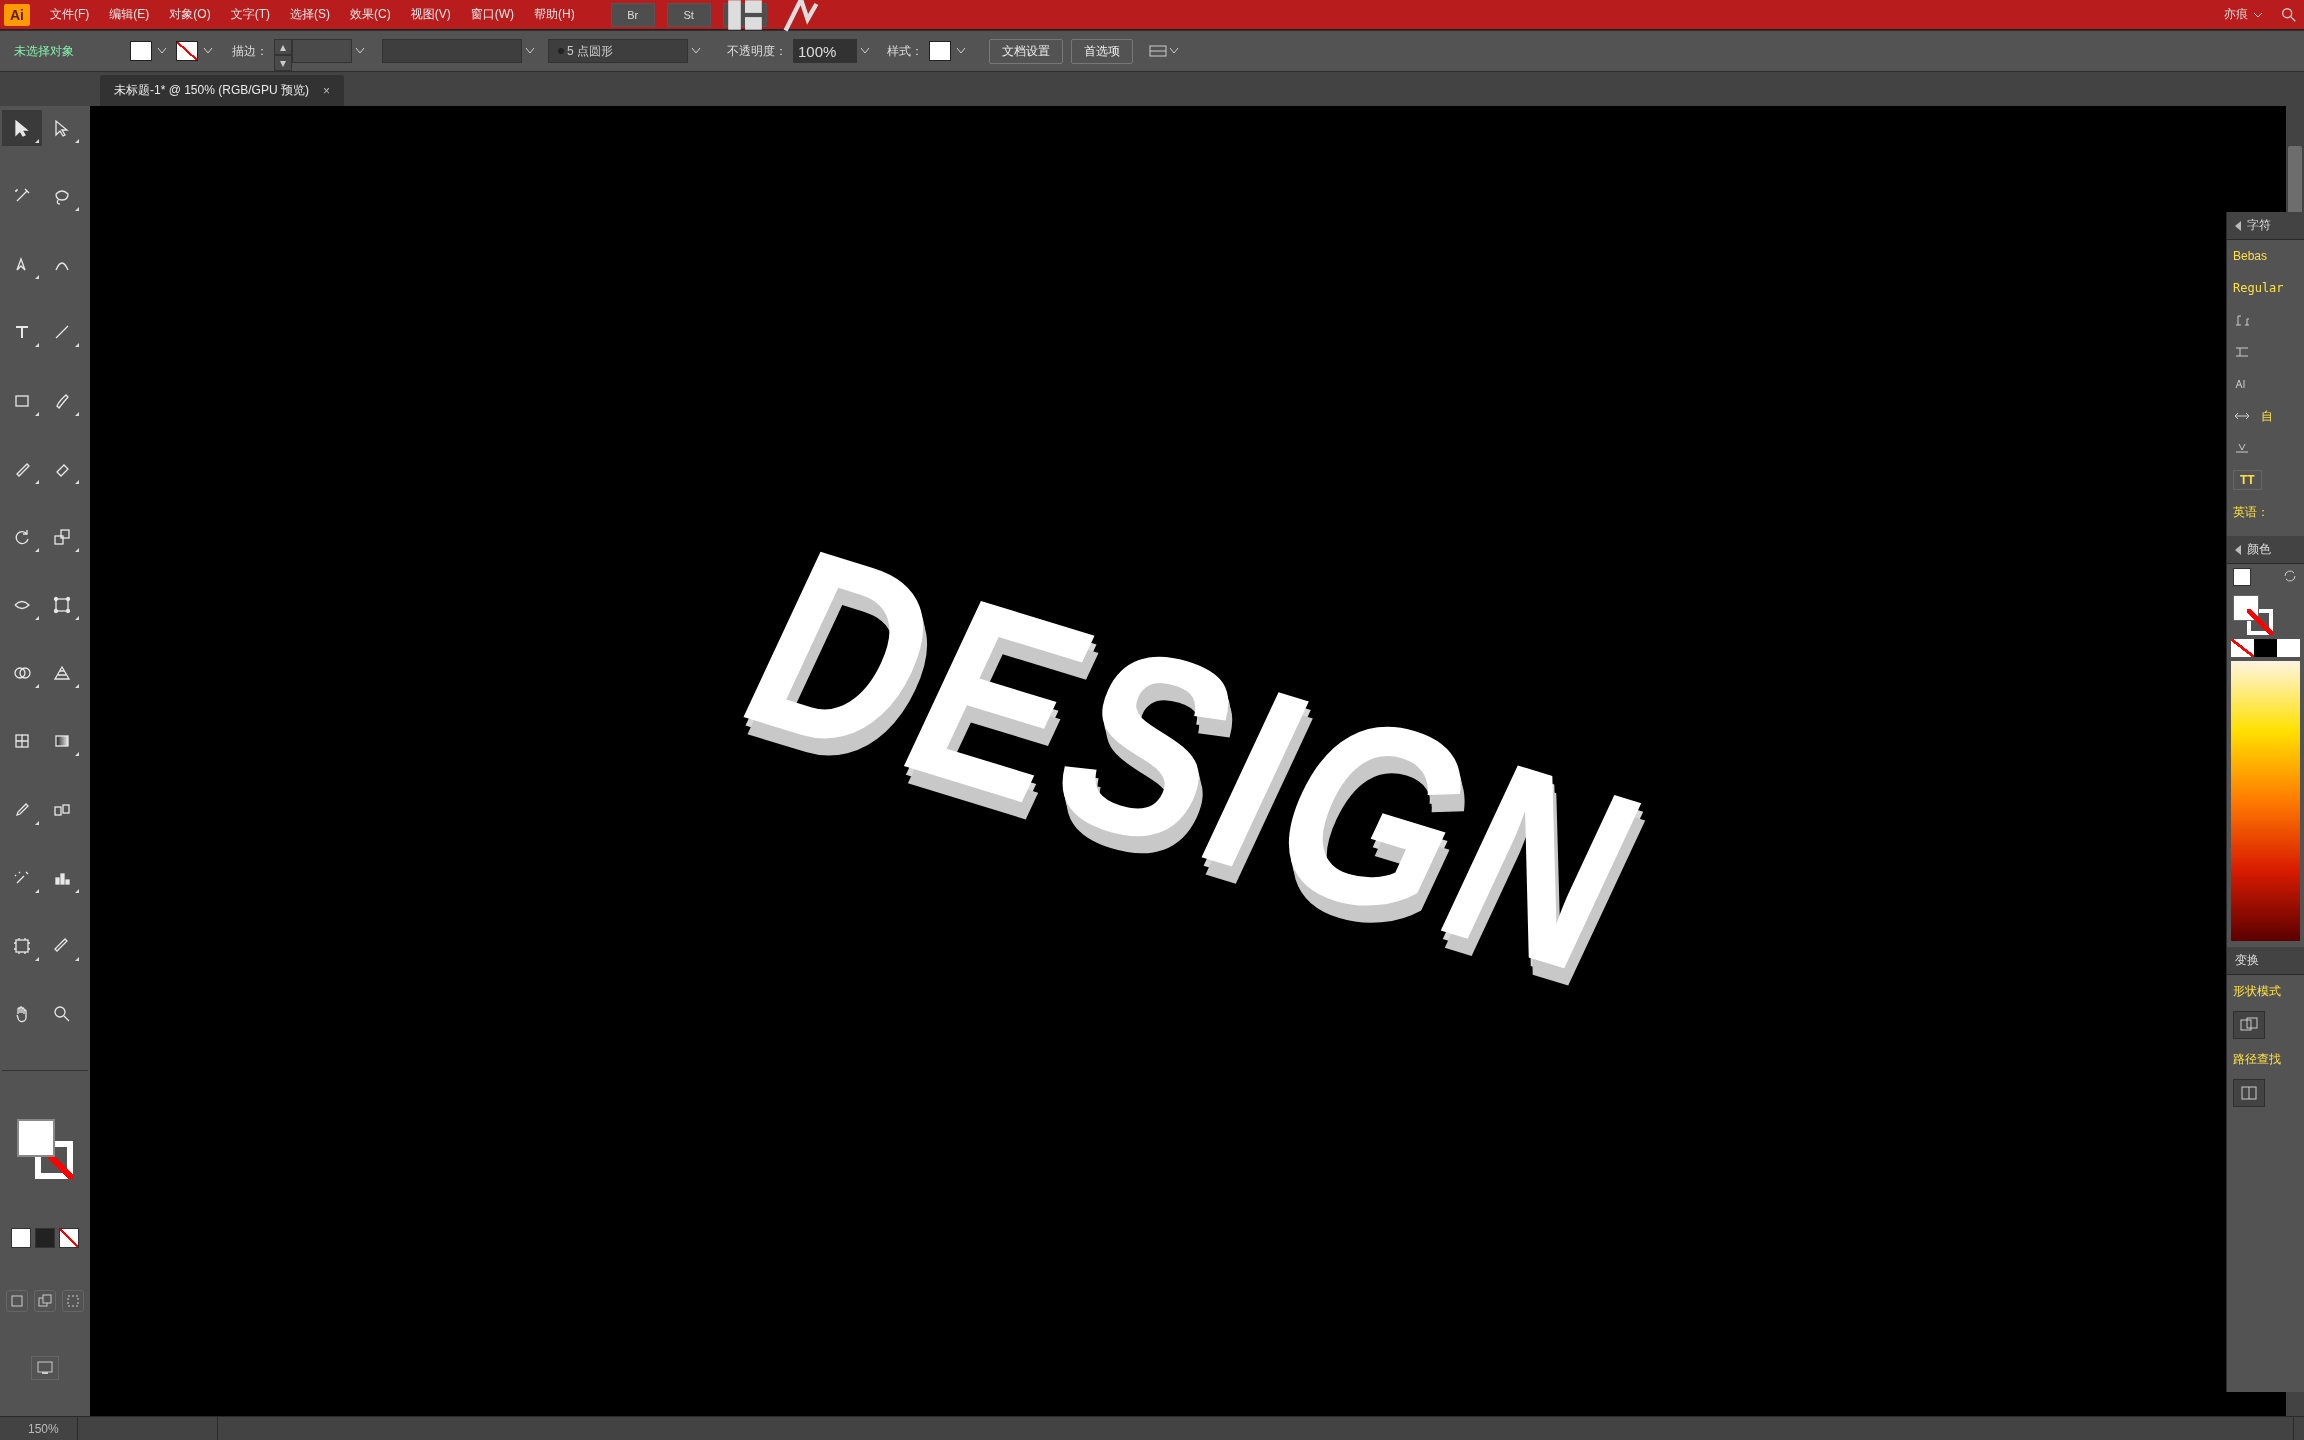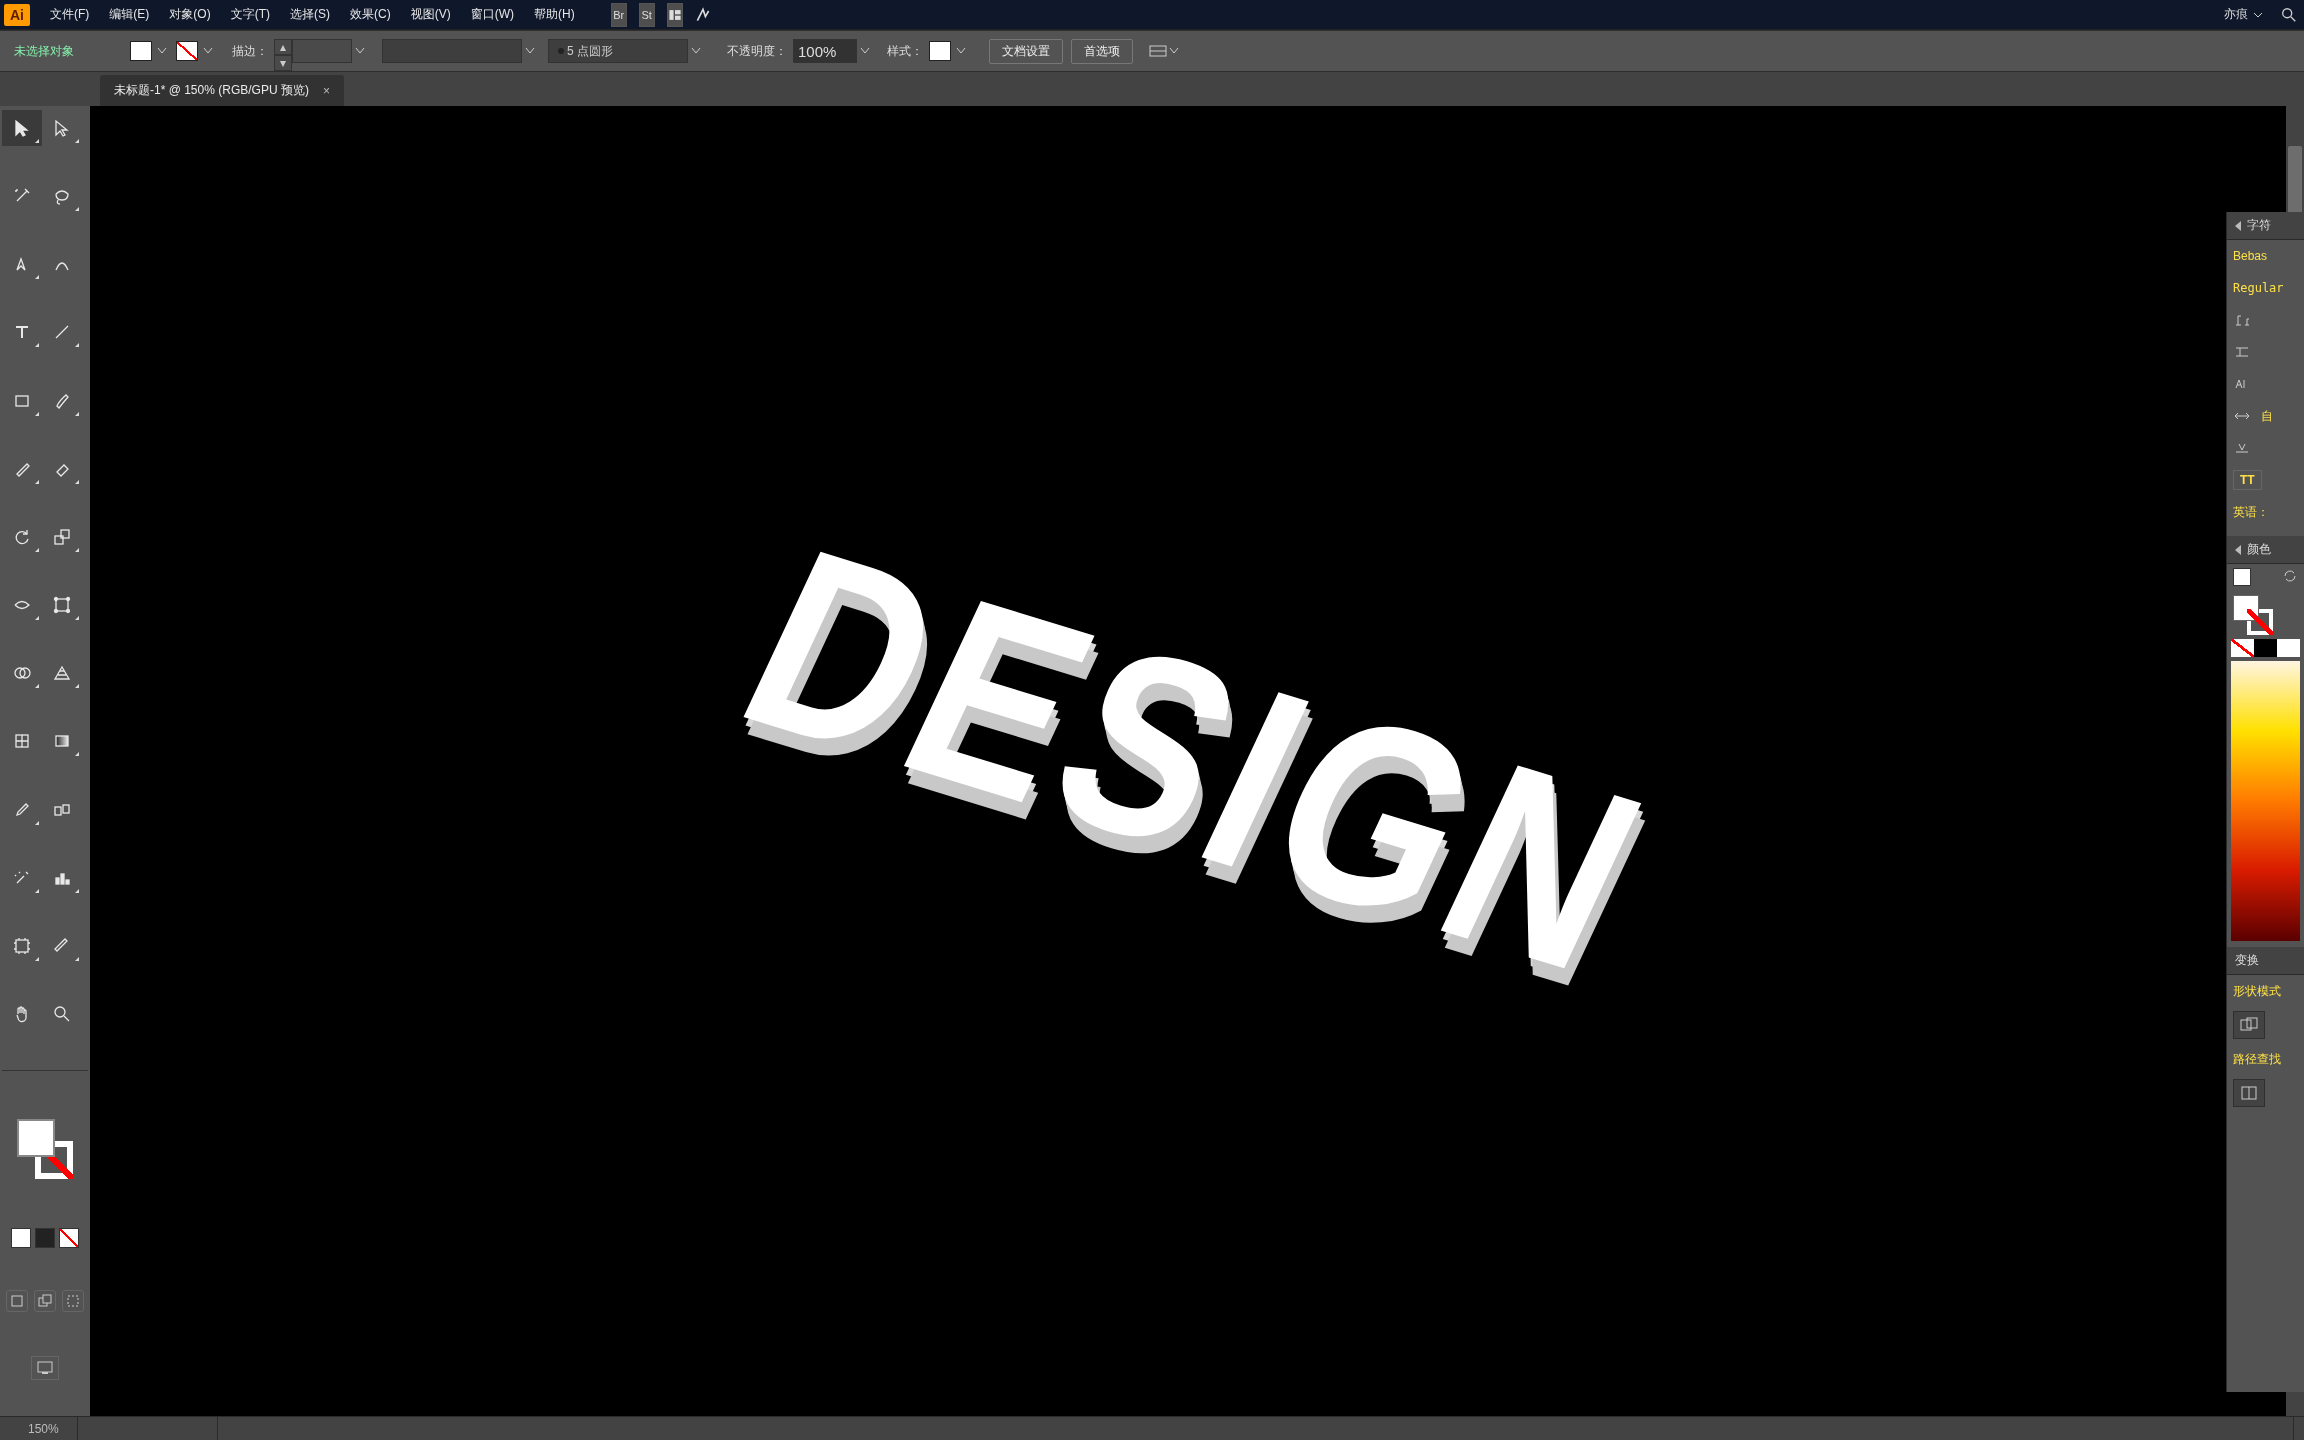--- a/index.html
+++ b/index.html
@@ -1,23 +1,23 @@
 <!DOCTYPE html>
 <html><head>
 <meta charset="utf-8">
 <style>
 * { margin: 0; padding: 0; box-sizing: border-box; font-family: "Microsoft YaHei", sans-serif; }
 body { background: #323232; color: #ccc; font-size: 12px; overflow: hidden; width: 2304px; height: 1440px; position: relative; }
 
 
-#menubar { height: 30px; background: #0f172a; display: flex; align-items: center; padding: 0 4px; border-bottom: 1px solid #222; }
+#menubar { height: 30px; background: #b91c1c; display: flex; align-items: center; padding: 0 4px; border-bottom: 1px solid #222; }
 #menubar .ai-logo { width: 26px; height: 22px; background: #ff9a00; color: #5a1e00; font-weight: bold; font-size: 14px; display: flex; align-items: center; justify-content: center; margin-right: 10px; border-radius: 2px; }
 #menubar .mitem { padding: 0 10px; height: 30px; display: flex; align-items: center; cursor: default; color: #e6e6e6; }
 #menubar .sp { flex:1; }
-#menubar .ricon { width: 16px; height: 24px; margin: 0 6px; background: #4e4e4e; border: 1px solid #555; display:flex;align-items:center;justify-content:center;font-size:11px;color:#ddd;}
+#menubar .ricon { width: 44px; height: 24px; margin: 0 6px; background: #4e4e4e; border: 1px solid #555; display:flex;align-items:center;justify-content:center;font-size:11px;color:#ddd;}
 #menubar .user { margin-left:auto; margin-right:14px; color:#ddd; display:flex;align-items:center;}
 #menubar .user svg { margin-left:4px;}
 #menubar .search { width:22px;height:22px;display:flex;align-items:center;justify-content:center;}
 
 
 #ctrlbar { height: 42px; background: #535353; border-top:1px solid #2e2e2e; border-bottom:1px solid #2e2e2e; display:flex; align-items:center; padding:0 8px; }
 #ctrlbar .lbl { margin:0 6px; color:#ddd; }
 #ctrlbar .swatch { width:22px;height:20px;border:1px solid #222;margin-right:2px; }
 #ctrlbar .sfill { background:#fff;}
 #ctrlbar .sstroke { background: linear-gradient(to top right, #fff 0 46%, red 46% 54%, #fff 54% 100%); }

